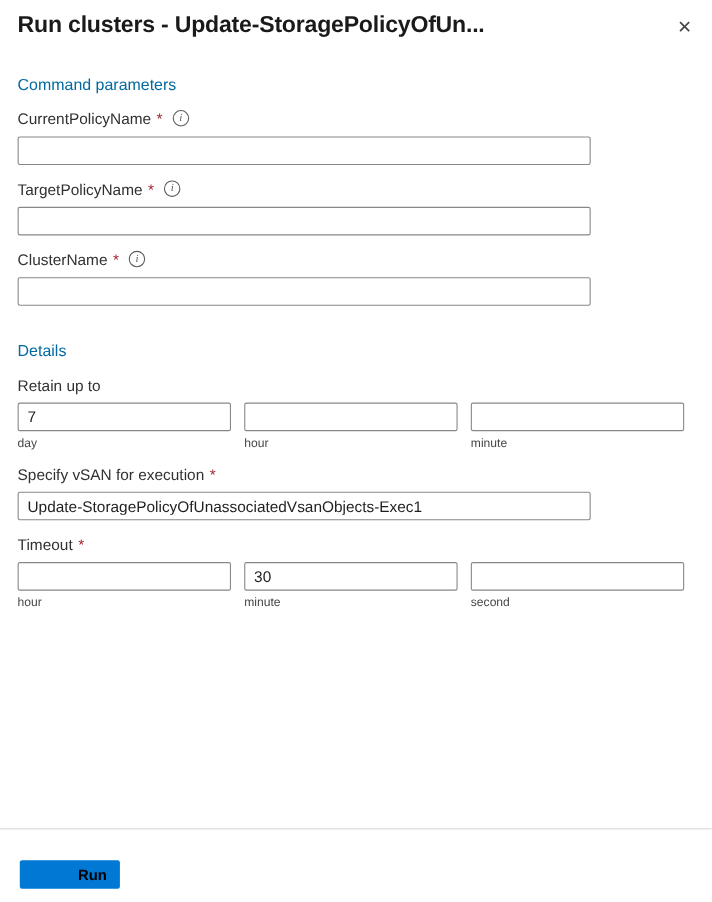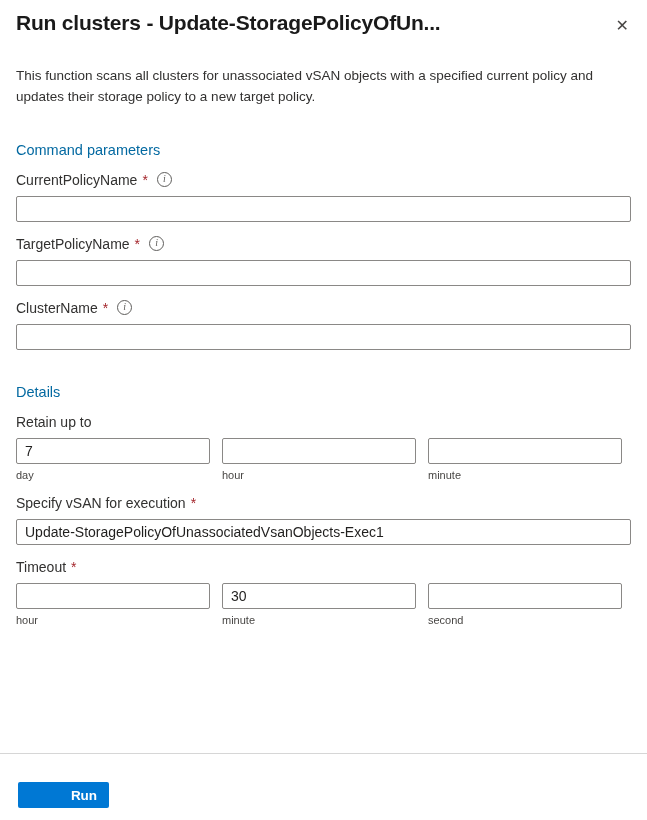--- a/index.html
+++ b/index.html
@@ -47,58 +47,57 @@
   }
   .required { color: #a4262c; margin-left: 5px; }
   .info-icon {
     width: 15px; height: 15px; margin-left: 9px;
     border: 1px solid #5f5e5c; border-radius: 50%;
     display: inline-flex; align-items: center; justify-content: center;
     color: #5f5e5c; font-size: 10px; line-height: 1; cursor: pointer;
     font-family: "Liberation Serif", serif; font-style: italic;
   }
   .text-input {
-    display: block; width: 615px; height: 26px;
+    display: block; width: 521px; height: 26px;
     border: 1px solid #8a8886; border-radius: 2px;
     padding: 0 8px; font-size: 14px; color: #201f1e;
     font-family: "Liberation Sans", sans-serif; background: #fff; outline: none;
   }
 
   .multi-row { display: flex; gap: 12px; margin: 0 16px; }
   .multi-col { display: flex; flex-direction: column; }
   .multi-col .text-input { width: 194px; }
   .unit-label { font-size: 11px; color: #484644; margin-top: 5px; }
 
   .footer {
     position: absolute; left: 0; right: 0; bottom: 0; height: 67px;
     border-top: 1px solid #d6d6d6; background: #fff;
   }
   .run-button {
     position: absolute; left: 18px; top: 28px;
     width: 91px; height: 26px;
-    background: #0078d4; color: #ffffff;
+    background: #0078d4; color: #000000;
     border: none; border-radius: 2px;
     font-size: 13.5px; font-weight: 700; cursor: pointer;
     font-family: "Liberation Sans", sans-serif;
     padding-left: 41px;
   }
 </style>
 </head>
 <body>
 
 <div class="panel">
 
   <div class="header">
     <h1 class="title">Run clusters - Update-StoragePolicyOfUn...</h1>
     <button class="close-btn">
       <span>✕</span>
     </button>
   </div>
 
-  <p class="description">This function scans all clusters for unassociated vSAN objects with a specified current policy and updates their storage policy to a new target policy.</p>
 
   <h2 class="section-title">Command parameters</h2>
 
   <div class="field">
     <div class="field-label-row">
       <span>CurrentPolicyName</span>
       <span class="required">*</span>
       <span class="info-icon">
           <span>i</span>
         </span>

